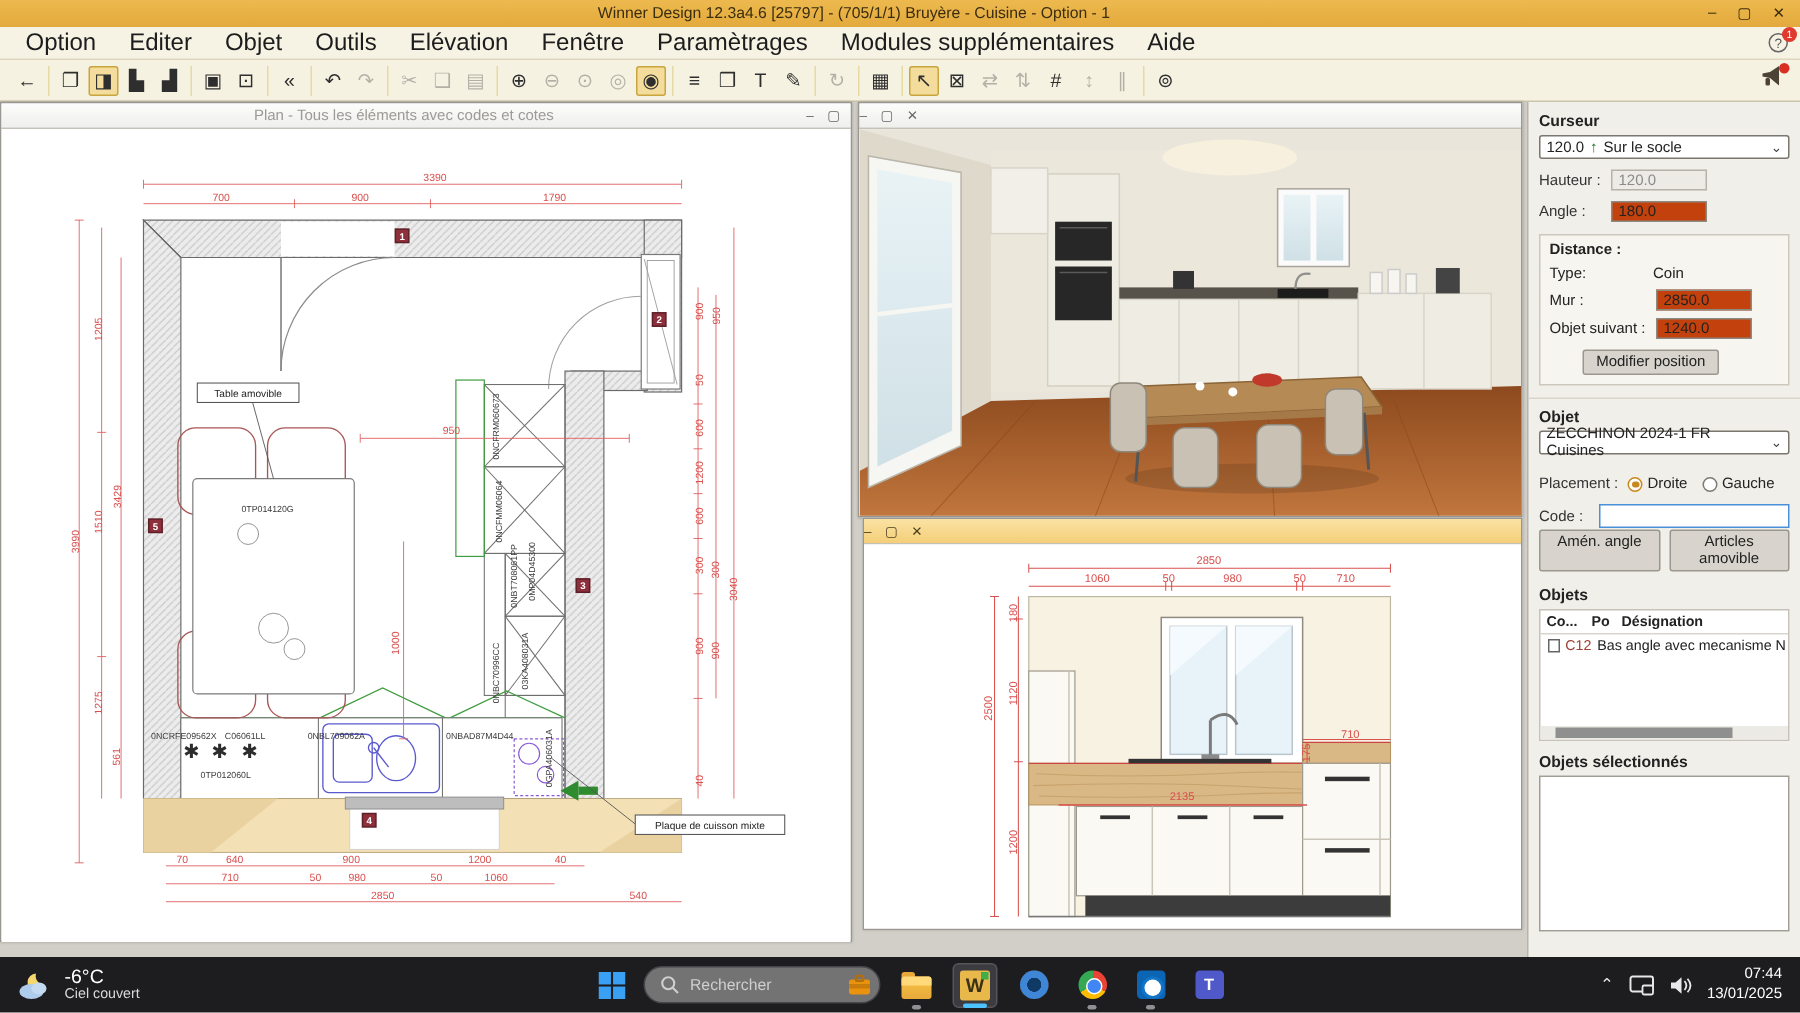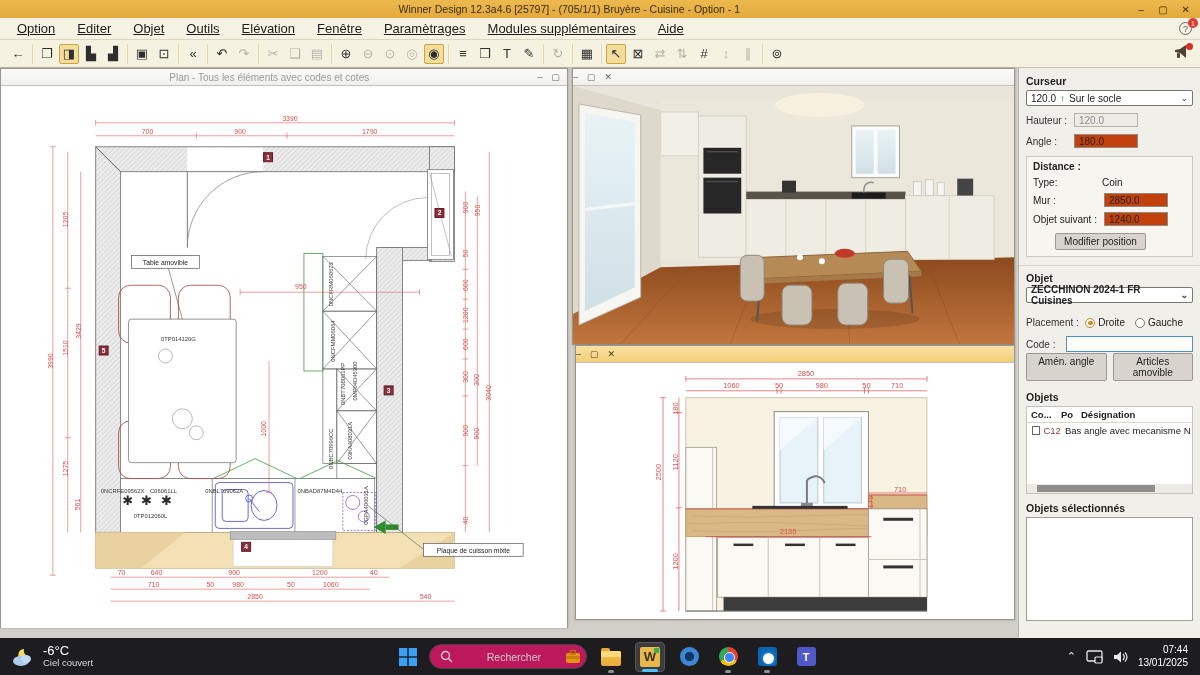--- a/index.html
+++ b/index.html
@@ -4,21 +4,21 @@
 <style>
   html,body{margin:0;padding:0;background:#888;}
   *{box-sizing:border-box;font-family:"Liberation Sans",sans-serif;}
   .screen{position:relative;width:1200px;height:675px;overflow:hidden;background:#d2cfc8;}
   
   .titlebar{position:absolute;left:0;top:0;width:1200px;height:18px;background:linear-gradient(#edb94e,#e3a93c);display:flex;align-items:center;}
   .titlebar .title{flex:1;text-align:center;font-size:10.5px;color:#3a2d10;}
   .win-ctrl{display:flex;gap:14px;margin-right:10px;color:#3a2d10;font-size:10px;}
   .win-ctrl span{cursor:default;}
   .menubar{position:absolute;left:0;top:18px;width:1200px;height:22px;background:#f6f2e4;border-bottom:1px solid #ddd6bd;display:flex;align-items:center;padding-left:6px;}
-  .menu-item{font-size:13px;color:#1c1c1c;padding:3px 11px;text-decoration:underline;}
+  .menu-item{font-size:16px;color:#1c1c1c;padding:3px 11px;}
   .menubar .help-wrap{margin-left:auto;margin-right:8px;position:relative;}
   .help-circle{width:13px;height:13px;border:1.2px solid #666;border-radius:50%;font-size:9px;color:#555;display:flex;align-items:center;justify-content:center;}
   .help-badge{position:absolute;top:-4px;right:-6px;background:#e03a2e;color:#fff;border-radius:50%;width:10px;height:10px;font-size:7px;display:flex;align-items:center;justify-content:center;}
   .toolbar{position:absolute;left:0;top:40px;width:1200px;height:28px;background:#f6f2e2;border-bottom:1px solid #c9c4ae;display:flex;align-items:center;padding-left:4px;}
   .tb-group{display:flex;align-items:center;padding:0 3px;border-right:1px solid #e6d9a4;}
   .tb-group:last-child{border-right:none;}
   .tb-btn{width:20px;height:20px;margin:0 1px;display:flex;align-items:center;justify-content:center;font-size:13px;color:#2e2e2e;border:1px solid transparent;border-radius:2px;}
   .tb-btn.active{background:#f3dc9c;border-color:#c9a53e;}
   .tb-btn.disabled{opacity:.33;}
   .tb-right{margin-left:auto;margin-right:10px;position:relative;}
@@ -71,21 +71,21 @@
   .hscroll{position:absolute;bottom:0;left:0;right:0;height:9px;background:#eceae4;}
   .hthumb{position:absolute;left:10px;top:1px;width:118px;height:7px;background:#8f8f8f;}
   .selbox{background:#fff;border:1px solid #a09d95;height:104px;margin-top:2px;}
   
   .taskbar{position:absolute;left:0;top:638px;width:1200px;height:37px;background:#1d1d1f;display:flex;align-items:center;color:#fff;}
   .weather{display:flex;align-items:center;margin-left:10px;gap:7px;width:150px;}
   .weather .wt{font-size:13px;line-height:12px;}
   .weather .wc{font-size:9.5px;color:#d9d9d9;line-height:12px;}
   .tb-apps{display:flex;align-items:center;gap:9px;margin-left:236px;}
   .start{width:24px;height:24px;display:flex;align-items:center;justify-content:center;}
-  .searchpill{width:158px;height:25px;background:#be185d;border:1px solid #45454a;border-radius:13px;display:flex;align-items:center;padding:0 4px 0 10px;gap:23px;text-align:right;}
+  .searchpill{width:158px;height:25px;background:#737373;border:1px solid #45454a;border-radius:13px;display:flex;align-items:center;padding:0 4px 0 10px;gap:7px;}
   .searchpill .ph{font-size:10.5px;color:#cfcfcf;flex:1;}
   .appic{width:30px;height:30px;display:flex;align-items:center;justify-content:center;position:relative;border-radius:4px;}
   .appic.activeapp{background:#3c3c40;border:1px solid #55555a;}
   .ind{position:absolute;bottom:-1px;left:50%;transform:translateX(-50%);width:6px;height:2.5px;border-radius:2px;background:#8f8f94;}
   .ind.focus{width:16px;background:#4cc2ff;}
   .tray{margin-left:auto;display:flex;align-items:center;gap:10px;margin-right:12px;}
   .clock{text-align:right;font-size:10px;line-height:12.5px;}
   .folder{background:linear-gradient(#f7c648,#e8a93a);border-radius:2px;width:20px;height:15px;margin-top:4px;position:relative;}
   .folder::before{content:"";position:absolute;top:-3px;left:0;width:9px;height:4px;background:#e8a93a;border-radius:2px 2px 0 0;}
   .folder::after{content:"";position:absolute;top:0;left:0;right:0;height:6px;background:#ffd97a;border-radius:2px 2px 0 0;}
@@ -645,21 +645,21 @@
         <div class="grow">
           <label>Objet suivant :</label>
           <div class="tfield">1240.0</div>
         </div>
         <div style="text-align:center;margin-top:7px;">
           <span class="side-btn">Modifier position</span>
         </div>
       </div>
       <div class="sep"></div>
       <div class="sb-h">Objet</div>
-      <div class="dropdown" style="font-weight:bold">
+      <div class="dropdown" style="font-weight:normal">
         <span>ZECCHINON 2024-1 FR Cuisines</span>
         <span class="chev">⌄</span>
       </div>
       <div class="frow" style="margin-top:14px;">
         <label style="width:62px">Placement :</label>
         <span class="radio sel">
             <span class="dotc"></span>
             <span>Droite</span>
           </span>
         <span class="radio">

